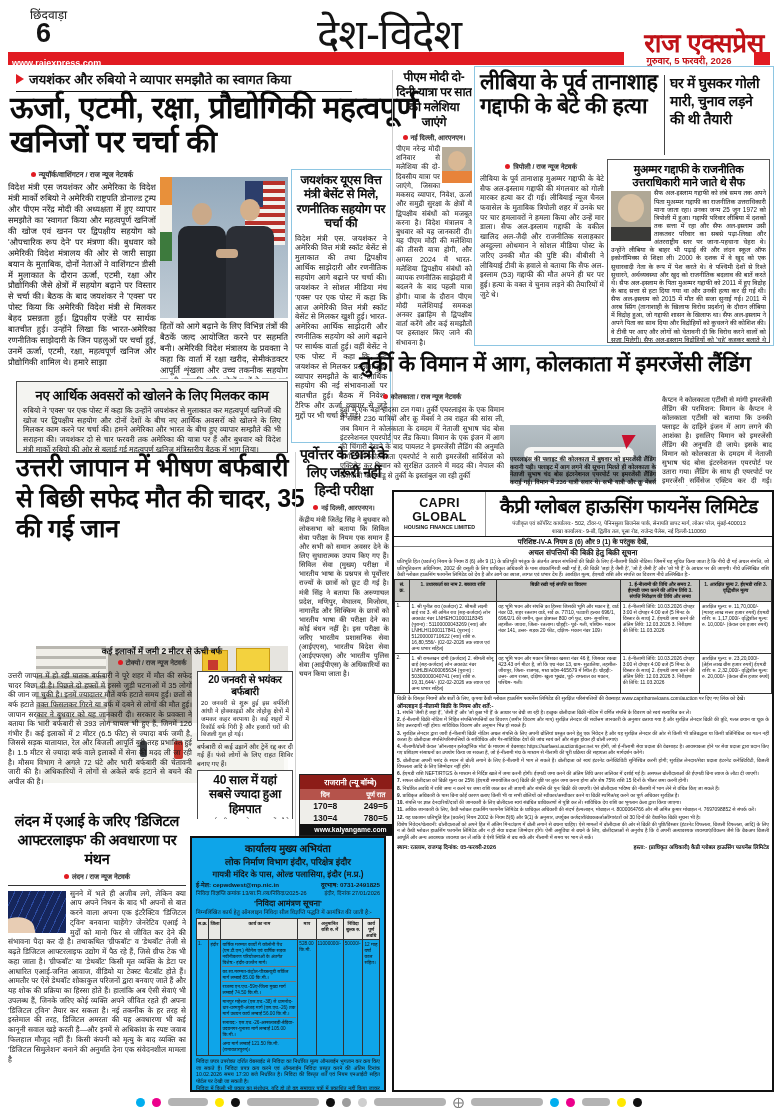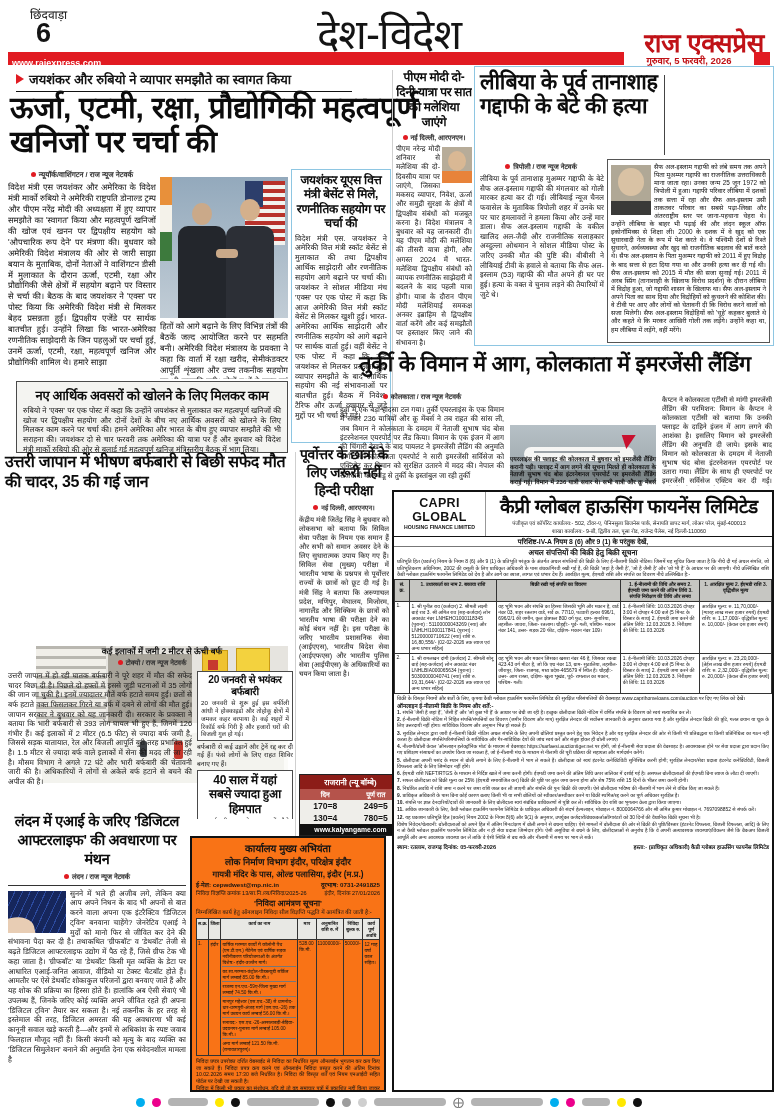--- a/index.html
+++ b/index.html
@@ -62,21 +62,21 @@
   .smbox{border:1px solid #4a4a4a;background:#fff;padding:2px 3px}
   
   .lot{border:1px solid #222;overflow:hidden}
   .lot-title{background:#8c1d18;color:#fff;font-weight:bold;text-align:center;padding:2px 0}
   .lot-head{display:flex;background:#b5534b;color:#fff;font-weight:bold;text-align:center}
   .lot-head div{flex:1;padding:1px 0}
   .lot-row{display:flex;text-align:center;font-weight:800;background:#efeeea}
   .lot-row div{flex:1;padding:1px 0}
   .lot-site{background:#111;color:#fff;text-align:center;font-weight:bold;padding:2px 0}
   
-  .tender{border:2px solid #111;background:#f97316;padding:3px 4px;overflow:hidden}
+  .tender{border:2px solid #111;background:#0ea5e9;padding:3px 4px;overflow:hidden}
   .tender table{width:100%;border-collapse:collapse;margin:2px 0}
   .tender th,.tender td{border:.5px solid #333;padding:1px;vertical-align:top;text-align:left}
   .tender th{background:#e8e8e4;text-align:center}
   
   .capri{border:2px solid #111;background:#fff;overflow:hidden}
   .capri-head{display:flex;border-bottom:1.5px solid #111}
   .capri-logo{width:92px;border-right:1px solid #999;padding:4px 2px;text-align:center}
   .capri table{width:100%;border-collapse:collapse}
   .capri th,.capri td{border:.5px solid #333;padding:1.5px;vertical-align:top;text-align:left}
   .capri th{background:#c6c6c2;text-align:center}
@@ -150,26 +150,28 @@
     <div class="pt" style="float:right;width:30px;height:36px;margin:2px 0 2px 2px">
       <div class="hd" style="top:4px;width:18px;height:20px;background:#d9b894"></div>
       <div class="sh" style="height:12px;background:#e8833a"></div>
     </div>
     <div class="just" style="font-size:7.1px;line-height:1.3">पीएम नरेन्द्र मोदी शनिवार से मलेशिया की दो-दिवसीय यात्रा पर जाएंगे, जिसका मकसद व्यापार, निवेश, ऊर्जा और समुद्री सुरक्षा के क्षेत्रों में द्विपक्षीय संबंधों को मजबूत करना है। विदेश मंत्रालय ने बुधवार को यह जानकारी दी। यह पीएम मोदी की मलेशिया की तीसरी यात्रा होगी, और अगस्त 2024 में भारत-मलेशिया द्विपक्षीय संबंधों को व्यापक रणनीतिक साझेदारी में बदलने के बाद पहली यात्रा होगी। यात्रा के दौरान पीएम मोदी मलेशियाई समकक्ष अनवर इब्राहिम से द्विपक्षीय वार्ता करेंगे और कई समझौतों पर हस्ताक्षर किए जाने की संभावना है।</div>
   </div>
 
   <div class="abs bluebox" style="left:474px;top:66px;width:300px;height:280px;overflow:hidden">
     <div class="abs hl" style="left:5px;top:3px;width:182px;font-size:21.5px;line-height:1.13">लीबिया के पूर्व तानाशाह गद्दाफी के बेटे की हत्या</div>
     <div class="abs rule-v" style="left:189px;top:8px;height:80px"></div>
+    <div class="abs hl" style="left:195px;top:7px;width:100px;font-size:14px;line-height:1.3;font-weight:700">घर में घुसकर गोली मारी, चुनाव लड़ने की थी तैयारी</div>
     <div class="abs byline" style="left:5px;top:95px;width:122px;font-size:6.8px">
       <span class="dot"></span>
       <span>त्रिपोली / राज न्यूज नेटवर्क</span>
     </div>
     <div class="abs just" style="left:5px;top:107px;width:124px;height:168px;font-size:7.3px;line-height:1.32;overflow:hidden">लीबिया के पूर्व तानाशाह मुअम्मर गद्दाफी के बेटे सैफ अल-इस्लाम गद्दाफी की मंगलवार को गोली मारकर हत्या कर दी गई। लीबियाई न्यूज चैनल फवासेल के मुताबिक त्रिपोली शहर में उनके घर पर चार हमलावरों ने हमला किया और उन्हें मार डाला। सैफ अल-इस्लाम गद्दाफी के वकील खालिद अल-जैदी और राजनीतिक सलाहकार अब्दुल्ला ओथमान ने सोशल मीडिया पोस्ट के जरिए उनकी मौत की पुष्टि की। बीबीसी ने लीबियाई टीवी के हवाले से बताया कि सैफ अल-इस्लाम (53) गद्दाफी की मौत अपने ही घर पर हुई। हत्या के वक्त वे चुनाव लड़ने की तैयारियों में जुटे थे।</div>
     <div class="abs boxed" style="left:132px;top:92px;width:163px;height:184px;padding:3px;overflow:hidden">
+      <div class="hl ctr" style="font-size:11px;line-height:1.2">मुअम्मर गद्दाफी के राजनीतिक उत्तराधिकारी माने जाते थे सैफ</div>
       <div class="pt" style="float:left;width:40px;height:50px;margin:2px 3px 1px 0;background:#b0a globe896;background:#b0a896">
         <div class="hd" style="top:3px;width:26px;height:28px;background:#d9c2a4"></div>
         <div class="sh" style="height:14px;background:#3a3a38"></div>
       </div>
       <div class="just" style="font-size:6.4px;line-height:1.27">सैफ अल-इस्लाम गद्दाफी को लंबे समय तक अपने पिता मुअम्मर गद्दाफी का राजनीतिक उत्तराधिकारी माना जाता रहा। उनका जन्म 25 जून 1972 को त्रिपोली में हुआ। गद्दाफी परिवार लीबिया में दशकों तक सत्ता में रहा और सैफ अल-इस्लाम उसी ताकतवर परिवार का सबसे पढ़ा-लिखा और अंतरराष्ट्रीय स्तर पर जाना-पहचाना चेहरा थे। उन्होंने लीबिया के बाहर भी पढ़ाई की और लंदन स्कूल ऑफ इकोनॉमिक्स से शिक्षा ली। 2000 के दशक में वे खुद को एक सुधारवादी नेता के रूप में पेश करते थे। वे पश्चिमी देशों से रिश्ते सुधारने, अर्थव्यवस्था और खुद को राजनीतिक बदलाव की बातें करते थे। सैफ अल-इस्लाम के पिता मुअम्मर गद्दाफी को 2011 में हुए विद्रोह के बाद सत्ता से हटा दिया गया था और उनकी हत्या कर दी गई थी। सैफ अल-इस्लाम को 2015 में मौत की सजा सुनाई गई। 2011 में अरब स्प्रिंग (तानाशाही के खिलाफ विरोध प्रदर्शन) के दौरान लीबिया में विद्रोह हुआ, जो गद्दाफी शासन के खिलाफ था। सैफ अल-इस्लाम ने अपने पिता का साथ दिया और विद्रोहियों को कुचलने की कोशिश की। वे टीवी पर आए और लोगों को चेतावनी दी कि विरोध करने वालों को सजा मिलेगी। सैफ अल-इस्लाम विद्रोहियों को 'चूहे' कहकर बुलाते थे और कहते थे कि मरकर आखिरी गोली तक लड़ेंगे। उन्होंने कहा था, हम लीबिया में लड़ेंगे, वहीं मरेंगे।</div>
     </div>
   </div>
 
   <div class="abs" style="left:336px;top:348px;width:438px;height:138px;overflow:hidden">
     <div class="hl ctr" style="font-size:21.5px">तुर्की के विमान में आग, कोलकाता में इमरजेंसी लैंडिंग</div>
@@ -180,21 +182,21 @@
     <div class="abs just" style="left:4px;top:57px;width:164px;height:80px;font-size:7.2px;line-height:1.3;overflow:hidden">हवा में एक बड़ा हादसा टल गया। तुर्की एयरलाइंस के एक विमान में सवार 236 यात्रियों और क्रू मेंबर्स ने तब राहत की सांस ली, जब विमान ने कोलकाता के दमदम में नेताजी सुभाष चंद बोस इंटरनेशनल एयरपोर्ट पर लैंड किया। विमान के एक इंजन में आग की चिंगारी देखने के बाद पायलट ने इमरजेंसी लैंडिंग की अनुमति मांगी और कोलकाता एयरपोर्ट ने सारी इमरजेंसी सर्विसेज को एक्टिवेट कर विमान को सुरक्षित उतारने में मदद की। नेपाल की राजधानी काठमांडू से तुर्की के इस्तांबुल जा रही तुर्की</div>
     <div class="abs ph" style="left:174px;top:48px;width:146px;height:57px">
       <div class="tk-sky"></div>
       <div class="plane"></div>
       <div class="tk-strip"></div>
     </div>
     <div class="abs just" style="left:174px;top:108px;width:146px;font-size:6px;line-height:1.25;font-weight:600">एयरलाइंस की फ्लाइट की कोलकाता में बुधवार को इमरजेंसी लैंडिंग करानी पड़ी। फ्लाइट में आग लगने की सूचना मिलते ही कोलकाता के नेताजी सुभाष चंद बोस इंटरनेशनल एयरपोर्ट पर इमरजेंसी लैंडिंग कराई गई। विमान में 236 यात्री सवार थे। सभी यात्री और क्रू मेंबर्स सुरक्षित हैं।</div>
     <div class="abs just" style="left:326px;top:48px;width:110px;height:90px;font-size:7px;line-height:1.28;overflow:hidden">कैप्टन ने कोलकाता एटीसी से मांगी इमरजेंसी लैंडिंग की परमिशन: विमान के कैप्टन ने कोलकाता एटीसी को बताया कि उनकी फ्लाइट के दाहिने इंजन में आग लगने की आशंका है। इसलिए विमान को इमरजेंसी लैंडिंग की अनुमति दी जाये। इसके बाद विमान को कोलकाता के दमदम में नेताजी सुभाष चंद बोस इंटरनेशनल एयरपोर्ट पर उतारा गया। लैंडिंग के साथ ही एयरपोर्ट पर इमरजेंसी सर्विसेज एक्टिव कर दी गईं। यात्रियों के लिए वैकल्पिक फ्लाइट की व्यवस्था कर रहा तुर्की एयरलाइंस। एयरपोर्ट के प्रवक्ता ने बताया कि विमान की 14.49 बजे लैंडिंग कराई गई।</div>
   </div>
 
-  <div class="abs hl" style="left:5px;top:452px;width:290px;font-size:16px;line-height:1.22">उत्तरी जापान में भीषण बर्फबारी से बिछी सफेद मौत की चादर, 35 की गई जान</div>
+  <div class="abs hl" style="left:16px;top:452px;width:290px;font-size:25px;line-height:1.22">उत्तरी जापान में भीषण बर्फबारी से बिछी सफेद मौत की चादर, 35 की गई जान</div>
   <div class="abs ph" style="left:36px;top:505px;width:252px;height:137px">
     <div class="jp-sky"></div>
     <div class="jp-b1"></div>
     <div class="jp-b2"></div>
     <div class="jp-sign" style="right:60px;top:4px;width:26px;height:64px"></div>
     <div class="jp-sign" style="right:18px;top:2px;width:34px;height:78px;background:#f3d23e"></div>
     <div class="jp-red" style="right:26px;top:30px;width:18px;height:16px"></div>
     <div class="jp-red" style="right:70px;top:14px;width:10px;height:10px"></div>
     <div class="jp-snow"></div>
     <div class="jp-mound" style="left:6px;bottom:0;width:120px;height:40px"></div>

